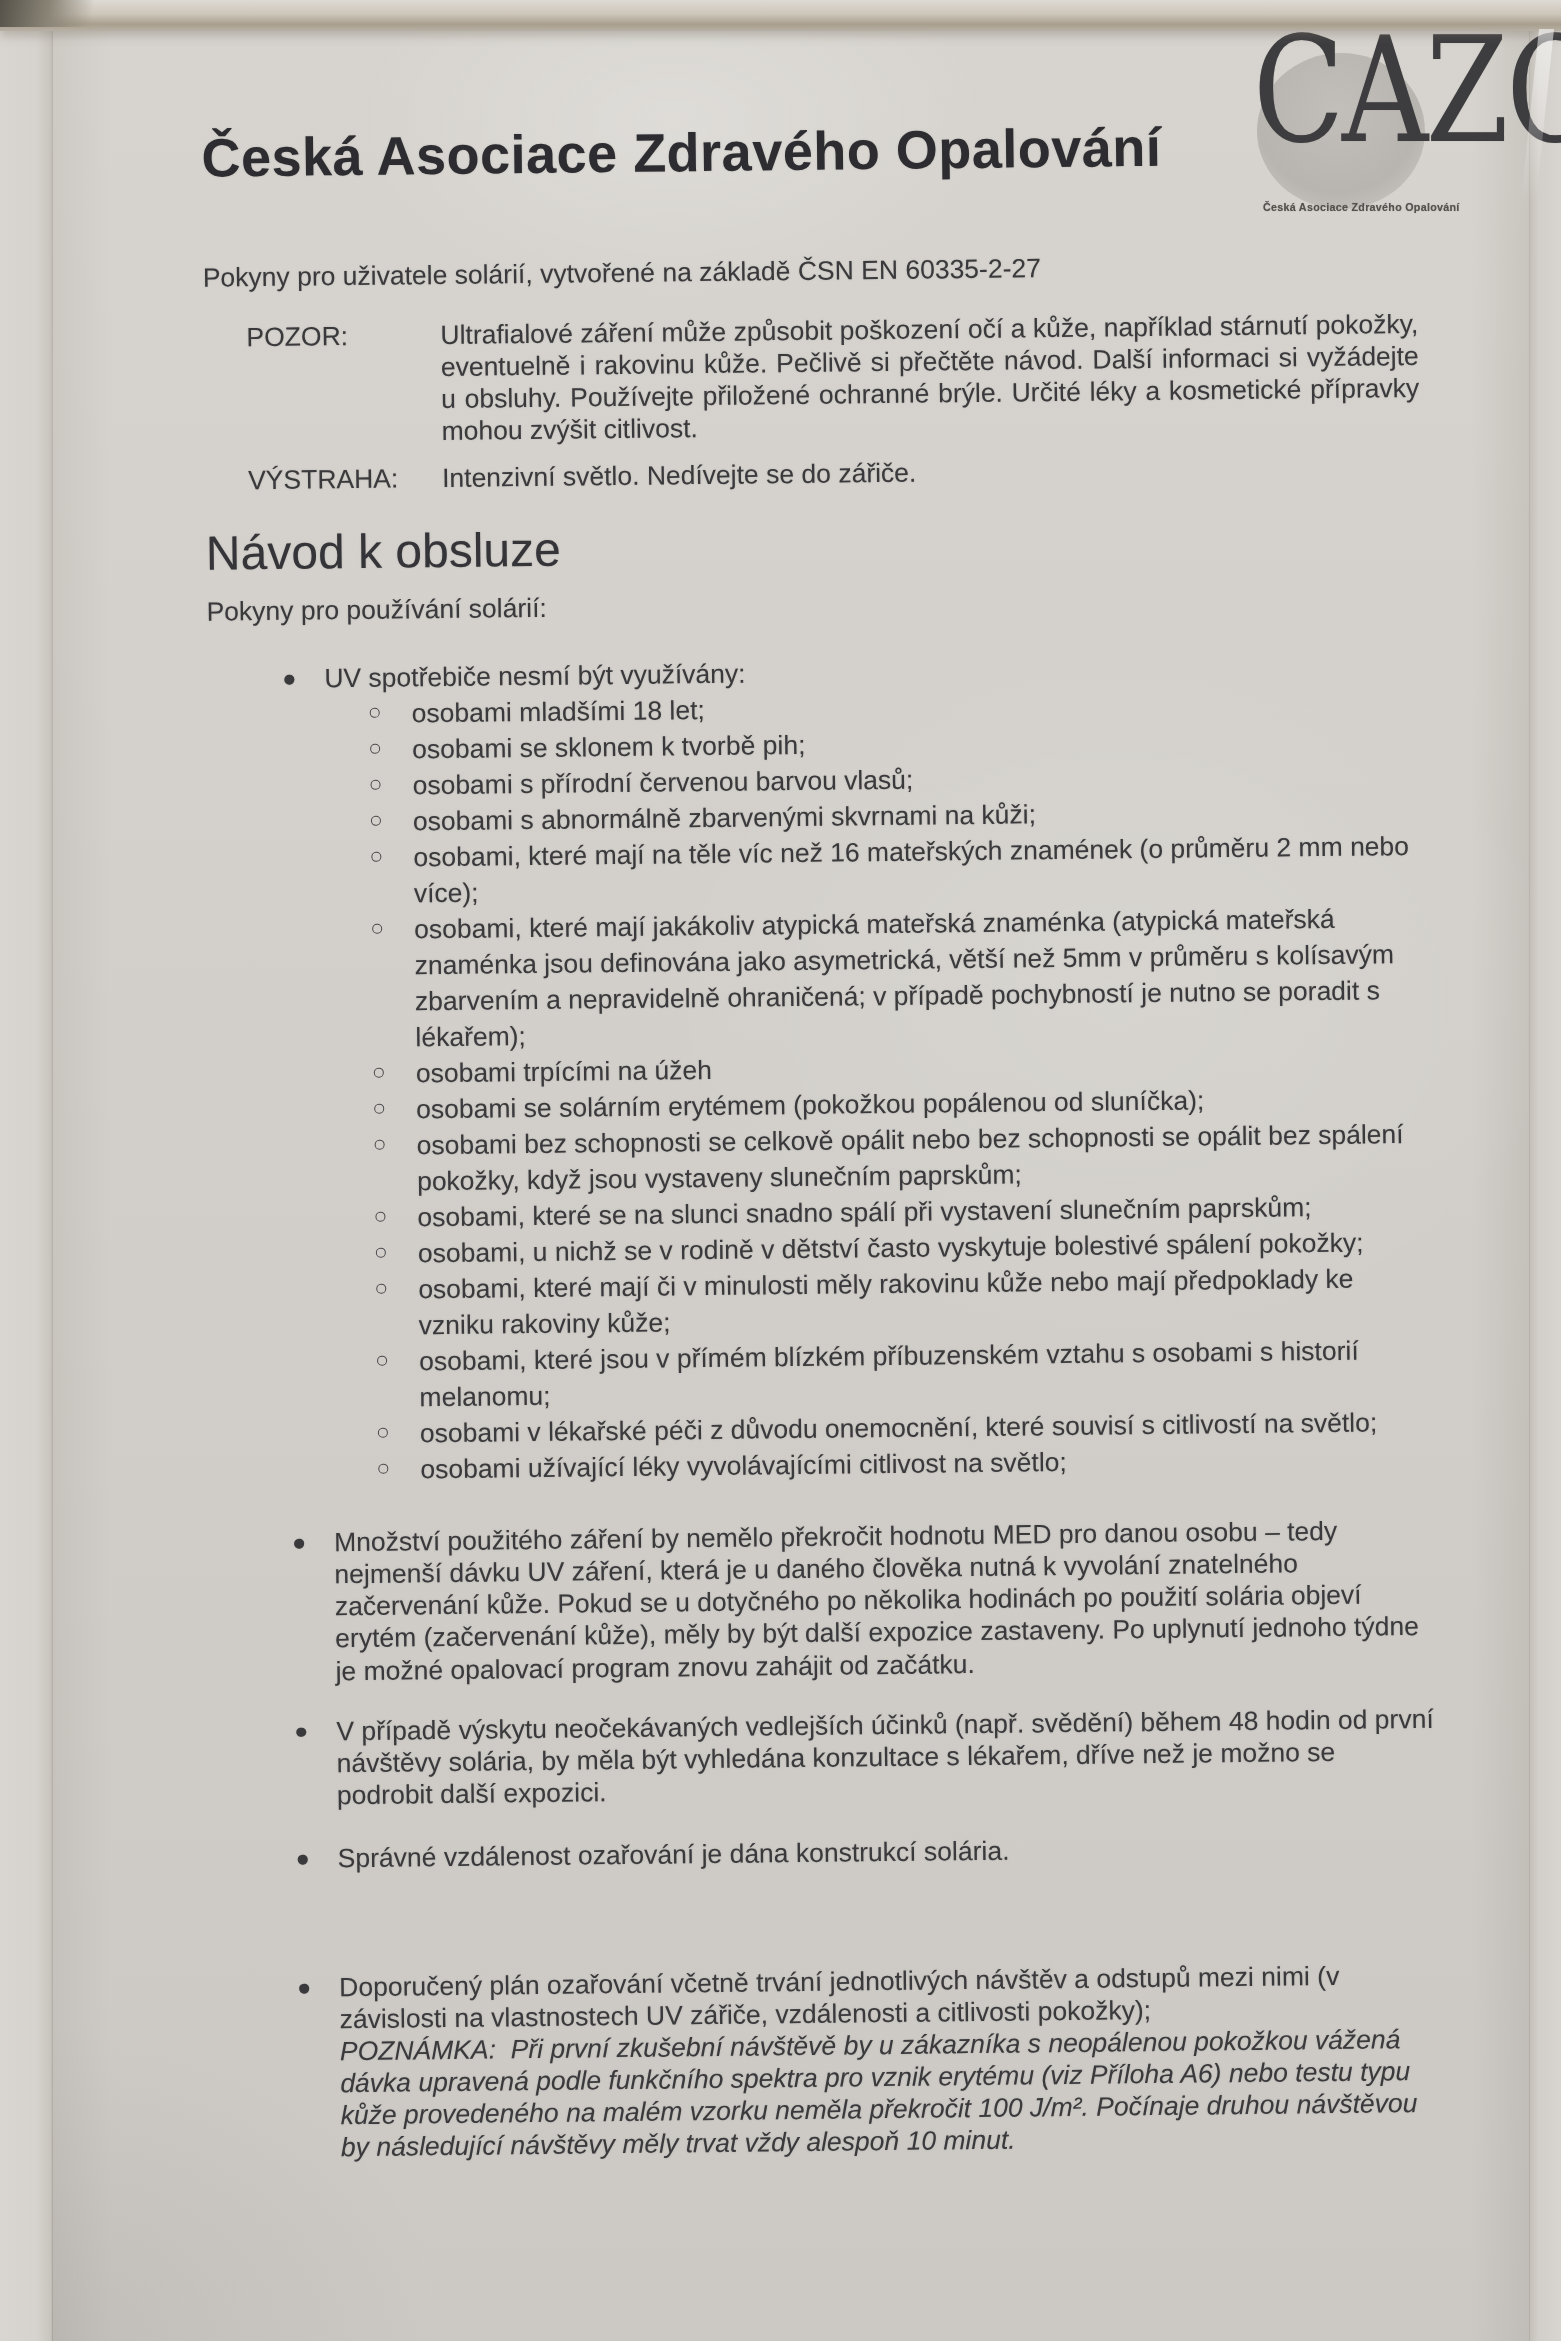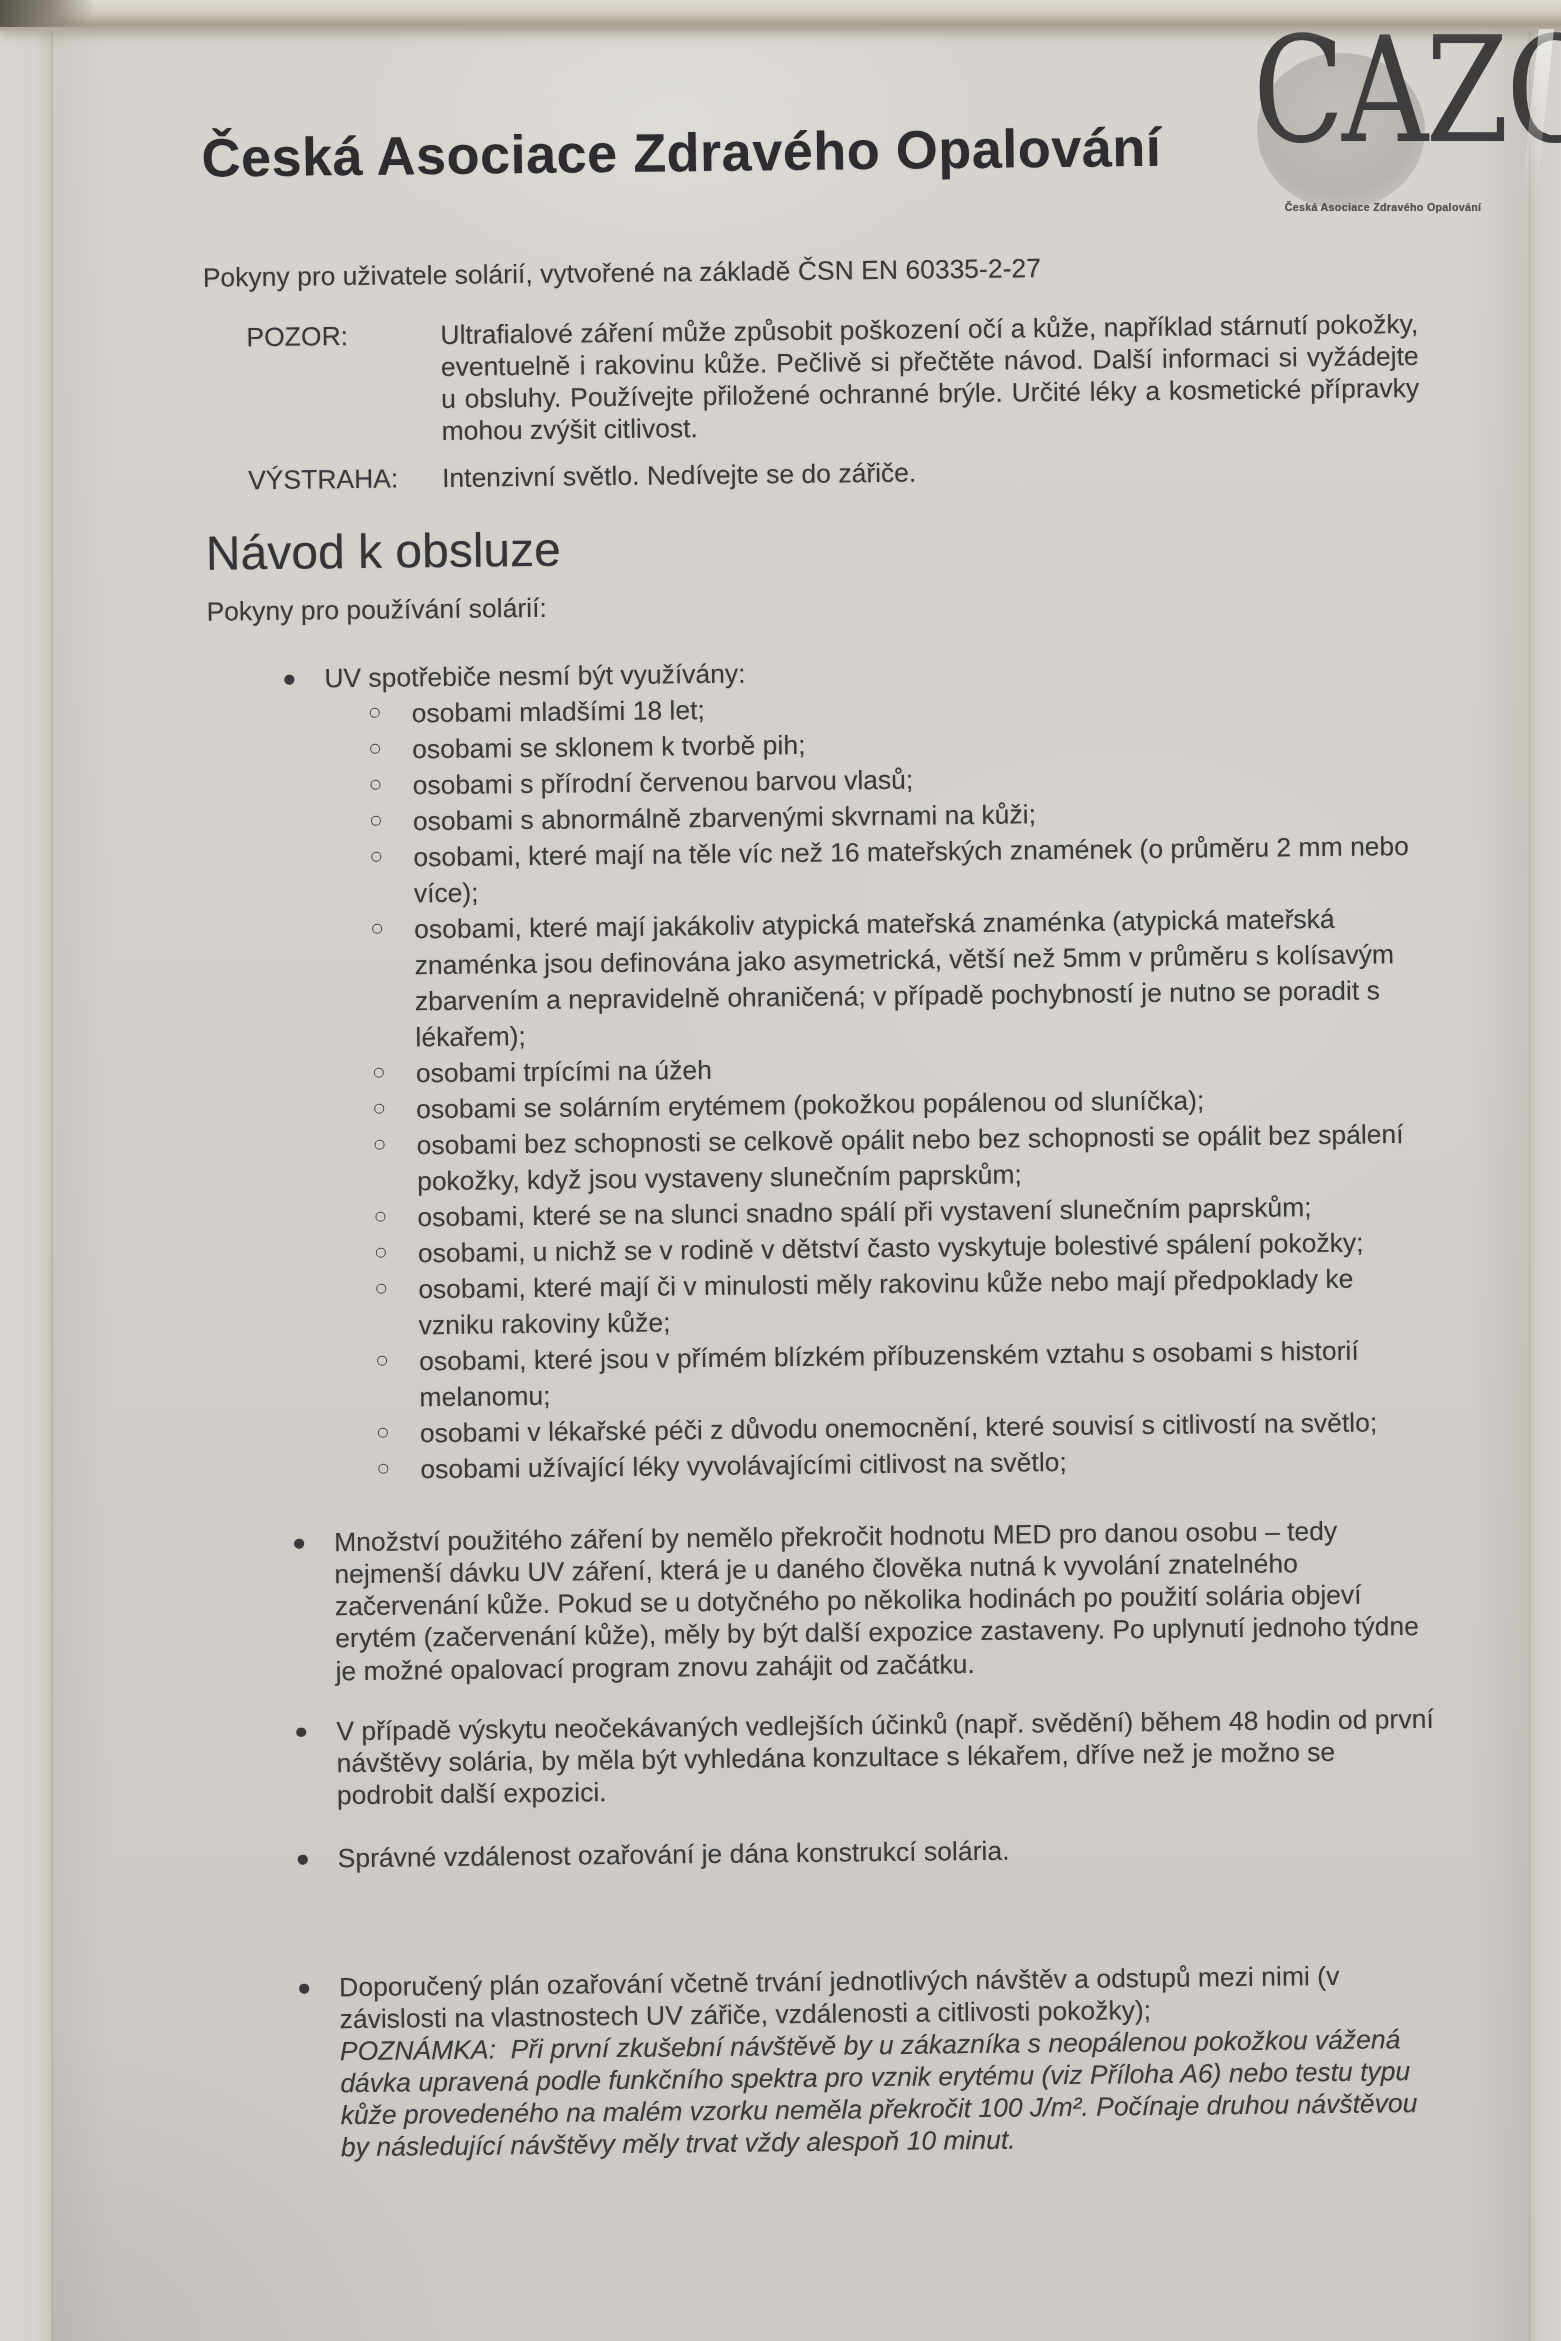--- a/index.html
+++ b/index.html
@@ -35,21 +35,21 @@
     box-shadow:inset 1px 0 0 rgba(130,124,114,.25), inset -1px 0 0 rgba(130,124,114,.2);
   }
   .content{position:absolute;left:0;top:0;width:1478px;box-sizing:border-box;
     padding:0 115px 0 148px;
     transform:rotate(-0.65deg);transform-origin:50% 0;
     color:#3a393c;font-size:26.5px;line-height:1.21;
     text-shadow:0 0 1.5px rgba(90,87,82,.35);}
   
   .doc-title{margin:89px 0 0 0;font-size:54px;line-height:1.25;font-weight:bold;
     letter-spacing:0.5px;color:#2d2c30;white-space:nowrap;}
-  .logo{position:absolute;left:1151px;top:19.4px;width:306px;height:189px;text-align:center;}
+  .logo{position:absolute;left:1151px;top:19.4px;width:306px;height:189px;}
   .logo-circle{position:absolute;left:54px;top:5.1px;width:168px;height:156px;border-radius:50%;
     background:radial-gradient(circle at 48% 38%, #c2beb9 0%, #b8b4af 62%, rgba(184,180,175,.55) 82%, rgba(184,180,175,0) 100%);}
   .logo-acronym{position:absolute;left:50px;top:-30px;
     font-family:"DejaVu Serif", serif;font-weight:400;font-size:153px;line-height:1;
     color:#3d3c3f;transform:scale(.78,.95);transform-origin:left top;
     letter-spacing:-3.1px;white-space:nowrap;text-shadow:0 0 1px rgba(70,68,64,.4);}
   .logo-tagline{position:absolute;left:60px;top:153px;width:240px;
     font-size:10.7px;font-weight:bold;letter-spacing:0.3px;color:#54524e;
     text-shadow:0 0 1px rgba(84,82,78,.6);white-space:nowrap;}
   .intro{margin:69px 0 0 0;}

